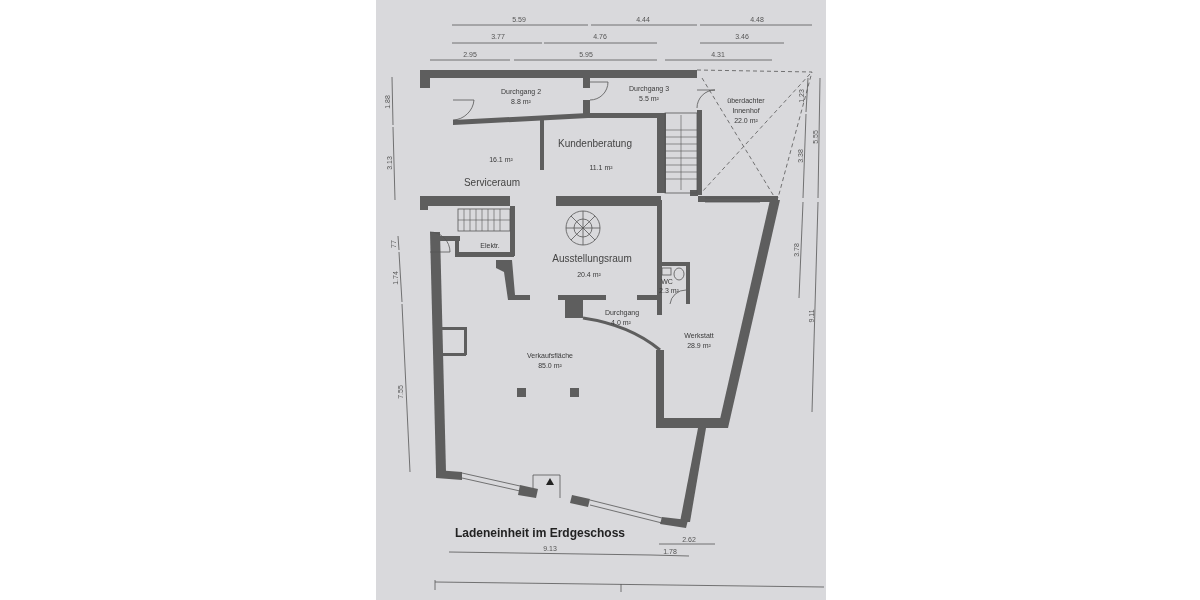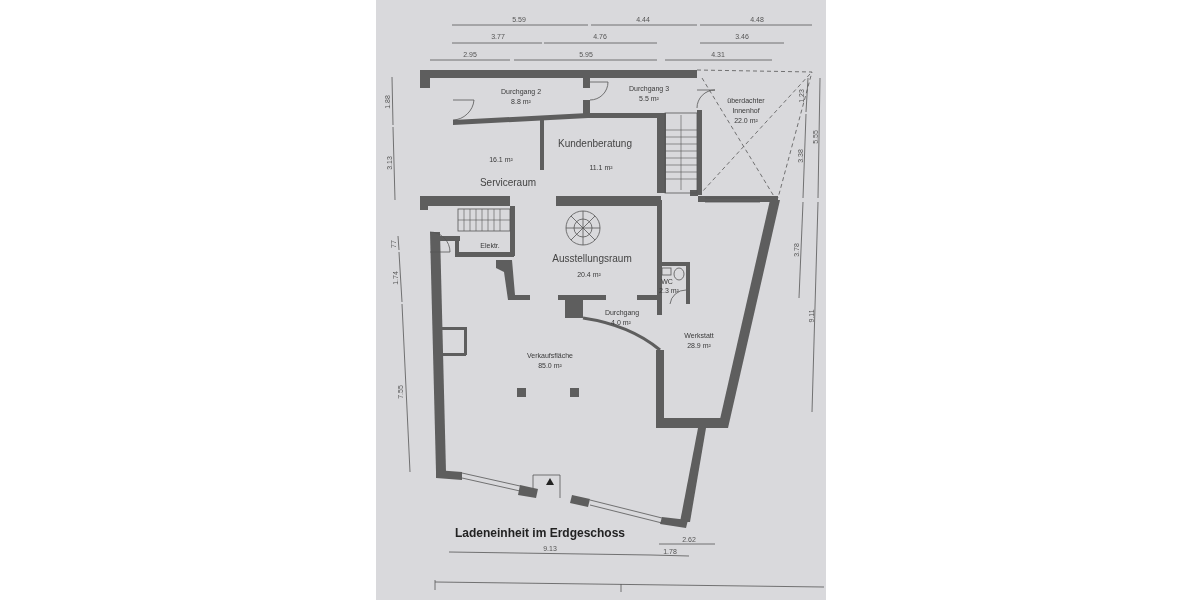--- a/index.html
+++ b/index.html
@@ -193,21 +193,21 @@
 <span class="dim" style="left:689px;top:539px">2.62</span>
 <span class="dim" style="left:670px;top:551px">1.78</span>
 
 <span class="lbl small" style="left:521px;top:91px">Durchgang 2</span>
 <span class="lbl small" style="left:521px;top:101px">8.8 m²</span>
 <span class="lbl small" style="left:649px;top:88px">Durchgang 3</span>
 <span class="lbl small" style="left:649px;top:98px">5.5 m²</span>
 <span class="lbl small" style="left:746px;top:100px">überdachter</span>
 <span class="lbl small" style="left:746px;top:110px">Innenhof</span>
 <span class="lbl small" style="left:746px;top:120px">22.0 m²</span>
-<span class="lbl mid" style="left:508px;top:182px">Serviceraum</span>
+<span class="lbl mid" style="left:492px;top:182px">Serviceraum</span>
 <span class="lbl small" style="left:501px;top:159px">16.1 m²</span>
 <span class="lbl mid" style="left:595px;top:143px">Kundenberatung</span>
 <span class="lbl small" style="left:601px;top:167px">11.1 m²</span>
 <span class="lbl small" style="left:490px;top:245px">Elektr.</span>
 <span class="lbl mid" style="left:592px;top:258px">Ausstellungsraum</span>
 <span class="lbl small" style="left:589px;top:274px">20.4 m²</span>
 <span class="lbl small" style="left:667px;top:281px">WC</span>
 <span class="lbl small" style="left:669px;top:290px">2.3 m²</span>
 <span class="lbl small" style="left:622px;top:312px">Durchgang</span>
 <span class="lbl small" style="left:621px;top:322px">4.0 m²</span>

